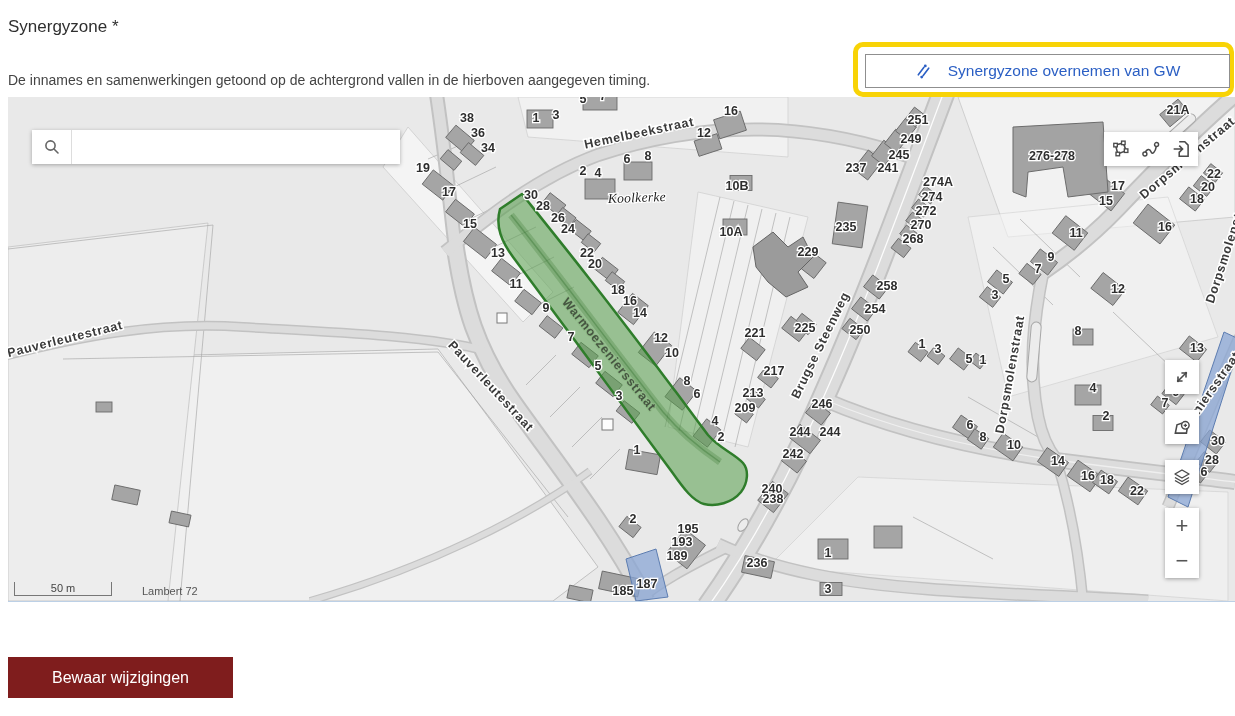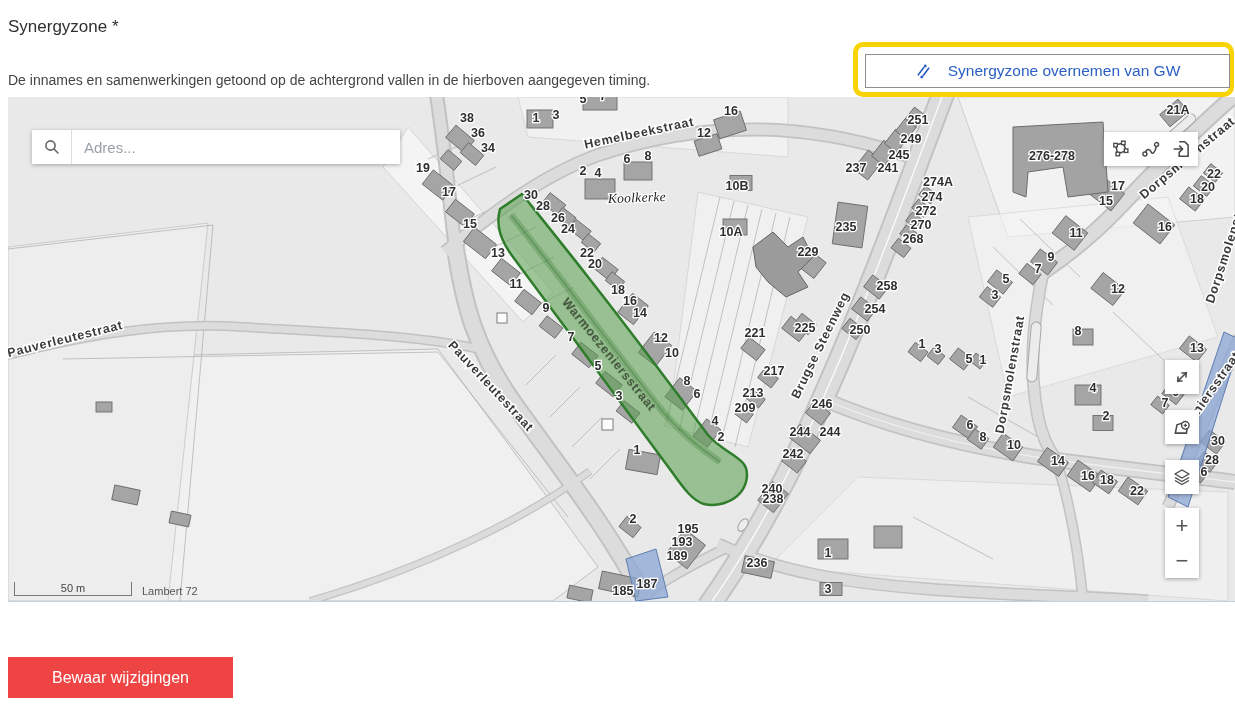--- a/index.html
+++ b/index.html
@@ -49,26 +49,26 @@
 
   .luchtfoto{position:absolute;left:1074px;top:413px;width:68px;height:66px;border:2px solid #fff;
              box-shadow:0 1px 4px rgba(0,0,0,.4);cursor:pointer;display:flex;align-items:flex-end;
              background:
                linear-gradient(115deg, rgba(205,208,200,0) 45%, #cdd0c8 48%, #d8dad2 55%, rgba(205,208,200,0) 58%),
                linear-gradient(25deg, #8d998b 0 18%, #b5b0a2 18% 30%, #949e8e 30% 44%, #c6c0b2 44% 56%,
                                #8c9186 56% 68%, #b0b5a7 68% 82%, #99a292 82% 100%)}
   .luchtfoto span{font-size:11.5px;color:#222;width:100%;text-align:center;padding:1px 0;
                   background:rgba(255,255,255,.45);text-shadow:0 0 2px #fff}
 
-  .scalebar{position:absolute;left:6px;top:485px;width:118px;height:14px;
+  .scalebar{position:absolute;left:6px;top:485px;width:98px;height:14px;
             border-left:1px solid #777;border-right:1px solid #777;border-bottom:1px solid #777;
             font-size:11px;color:#444;text-align:center;line-height:13px;box-sizing:border-box}
   .projection{position:absolute;left:134px;top:488px;font-size:11px;color:#555}
 
-  .bewaar{position:absolute;left:8px;top:657px;width:225px;height:41px;background:#ef4444;color:#fff;
+  .bewaar{position:absolute;left:8px;top:657px;width:225px;height:41px;background:#7f1d1d;color:#fff;
           border:0;font-size:16px;cursor:pointer;font-family:inherit}
 </style>
 </head>
 <body>
 
 <h1 class="page-title">Synergyzone *</h1>
 <p class="desc">De innames en samenwerkingen getoond op de achtergrond vallen in de hierboven aangegeven timing.</p>
 
 <div class="highlight">
   <button class="overnemen">
@@ -416,21 +416,20 @@
       </g>
   </svg>
 
   <div class="search">
     <button class="search-btn">
       <svg width="18" height="18" viewBox="0 0 18 18">
         <circle cx="7.5" cy="7.5" r="4.6" fill="none" stroke="#666" stroke-width="1.6"></circle>
         <line x1="11" y1="11" x2="15" y2="15" stroke="#666" stroke-width="1.6" stroke-linecap="round"></line>
       </svg>
     </button>
-    <input type="text" placeholder="Adres..." style="">
   </div>
 
   <div class="toolbar">
     <button class="tool">
       <svg width="20" height="20" viewBox="0 0 18 18">
         <path d="M5,5.5 L12,3.5 L14.5,10.5 L7,13.5 Z" fill="none" stroke="#4a4a4a" stroke-width="1.4"></path>
         <g fill="#fff" stroke="#4a4a4a" stroke-width="1.2">
           <rect x="3.4" y="3.9" width="3.2" height="3.2"></rect>
             <rect x="10.4" y="1.9" width="3.2" height="3.2"></rect>
           <rect x="12.9" y="8.9" width="3.2" height="3.2"></rect>

